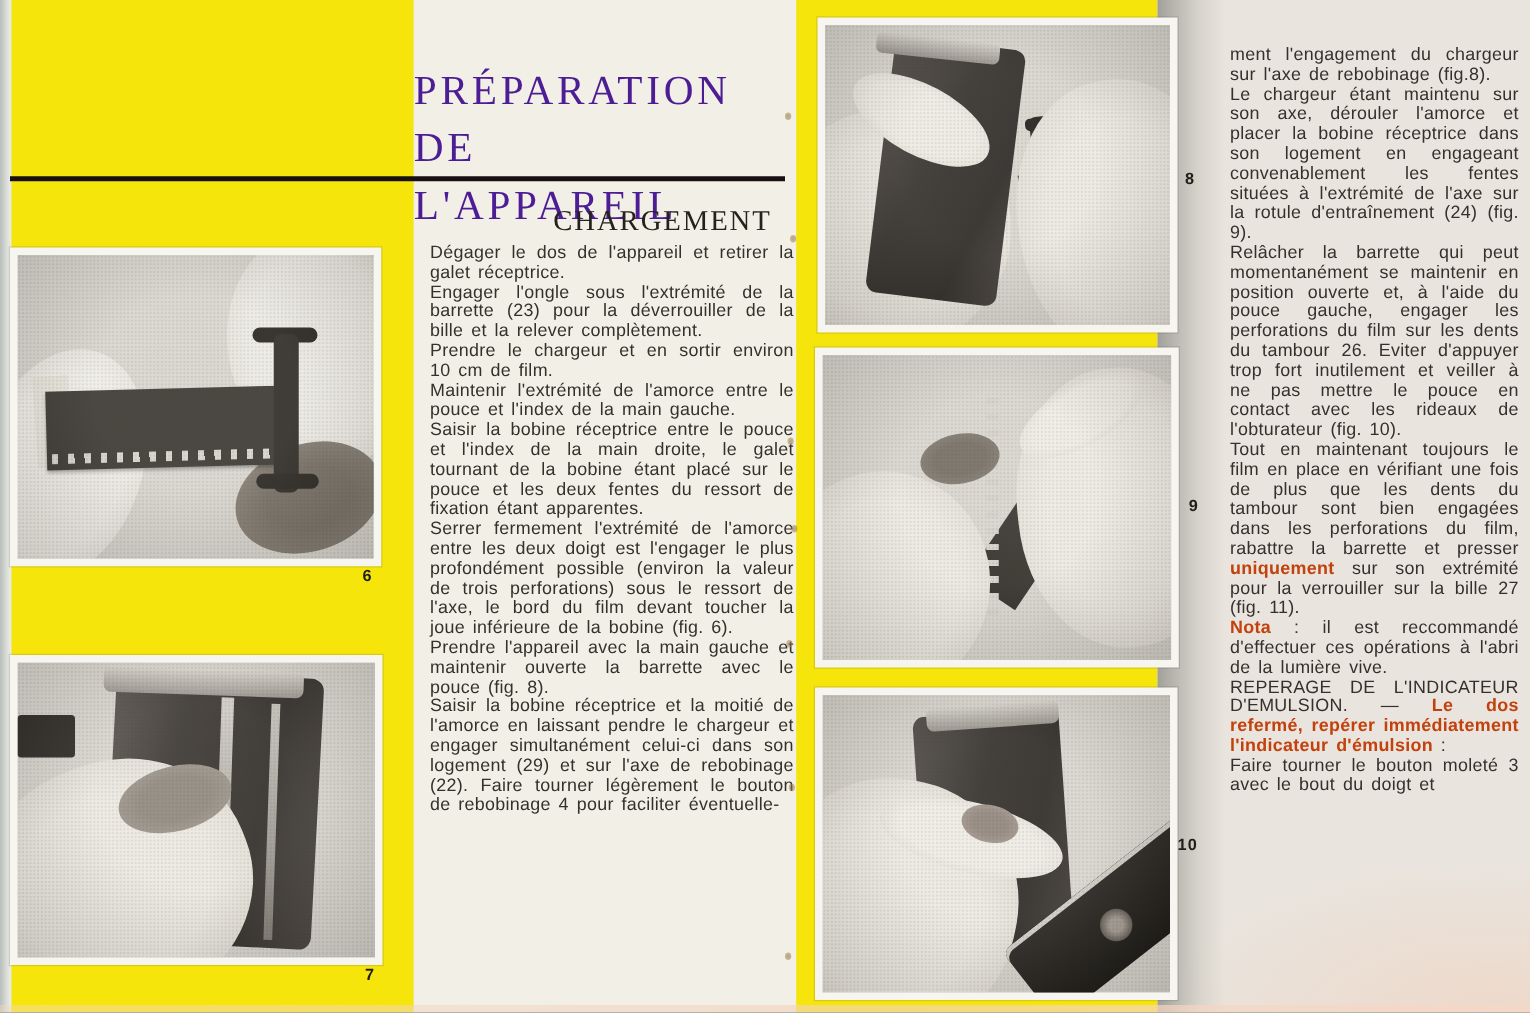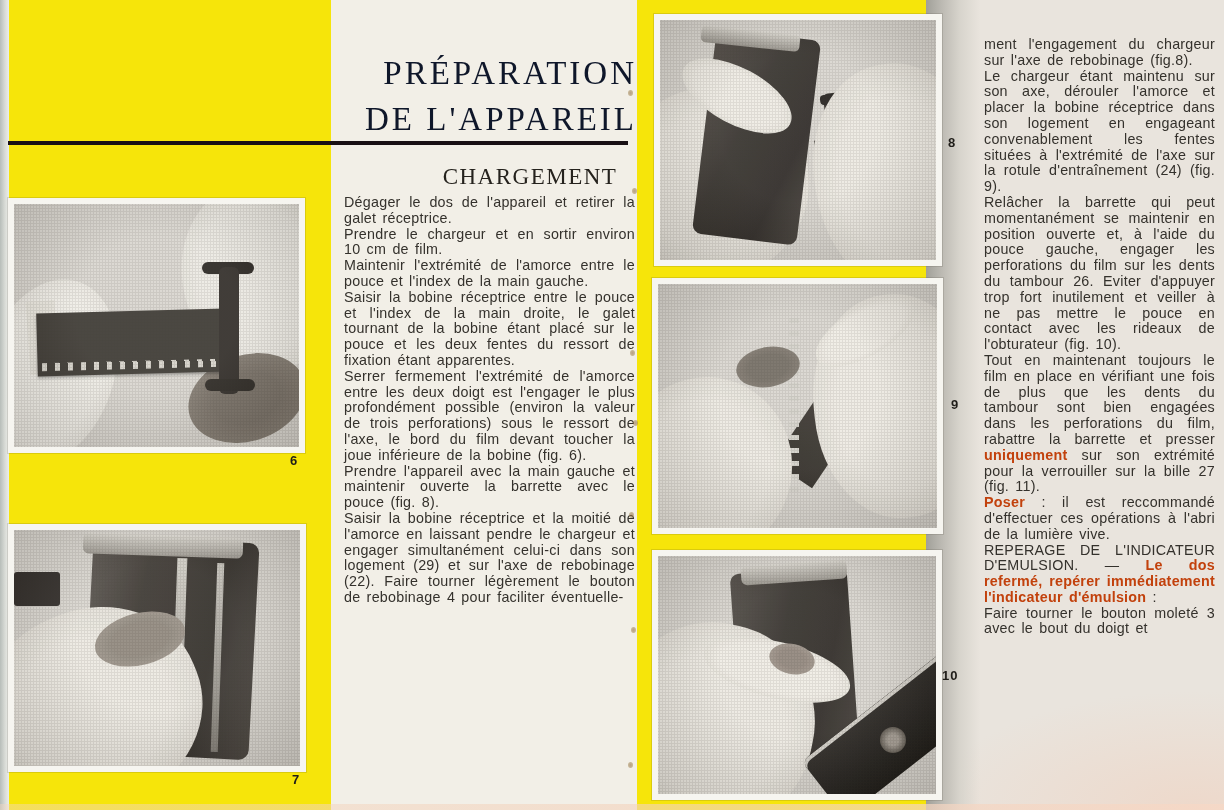--- a/index.html
+++ b/index.html
@@ -17,22 +17,22 @@
   .panel-right{position:absolute;left:926px;top:0;width:298px;height:810px;background:var(--paper-right,#e9e4dd);}
   .gutter{position:absolute;left:926px;top:0;width:54px;height:810px;z-index:1;
     background:linear-gradient(90deg,#94948d 0%,#b5b3ac 30%,#d4d1c9 62%,rgba(233,228,221,0) 100%);
     opacity:.85;}
   .bottom-curl{position:absolute;left:0;top:804px;width:1224px;height:6px;
     background:linear-gradient(90deg,rgba(243,215,193,.45),rgba(243,211,189,.65) 60%,rgba(246,216,198,.8));z-index:6;}
   .pink-corner{position:absolute;right:0;bottom:0;width:300px;height:120px;z-index:0;
     background:radial-gradient(ellipse at 90% 100%,rgba(242,205,184,.5),rgba(242,205,184,0) 70%);}
 
   
-  .title{position:absolute;left:331px;top:50px;width:306px;box-sizing:border-box;
-    text-align:right;font-family:"Liberation Serif", serif;color:#0f172a;
+  .title{position:absolute;left:331px;top:50px;width:306px;box-sizing:border-box;padding-right:44px;
+    text-align:left;font-family:"Liberation Serif", serif;color:#4c1d95;
     font-size:33px;line-height:46px;letter-spacing:3px;font-weight:500;z-index:3;}
   .title-rule{position:absolute;left:8px;top:141px;width:620px;height:4px;background:var(--rule,#191014);z-index:4;}
   .section-heading{position:absolute;left:331px;top:164px;width:306px;box-sizing:border-box;padding-left:92px;
     text-align:center;font-family:"Liberation Serif", serif;color:#25221d;
     font-size:23px;letter-spacing:1.5px;z-index:3;}
 
   
   .textcol{position:absolute;z-index:3;color:#34312c;font-size:14.3px;line-height:15.8px;
     letter-spacing:.25px;word-spacing:2px;text-align:justify;}
   .textcol p{margin:0;}
@@ -149,33 +149,34 @@
 
   <div class="title">
     <div>PRÉPARATION</div>
     <div>DE L'APPAREIL</div>
   </div>
   <div class="title-rule"></div>
   <div class="section-heading">CHARGEMENT</div>
 
   <div class="textcol col-center" id="col-center">
       <p>Dégager le dos de l'appareil et retirer la galet réceptrice.</p>
+      <p>Engager l'ongle sous l'extrémité de la barrette (23) pour la déverrouiller de la bille et la relever complètement.</p>
       <p>Prendre le chargeur et en sortir environ 10 cm de film.</p>
       <p>Maintenir l'extrémité de l'amorce entre le pouce et l'index de la main gauche.</p>
       <p>Saisir la bobine réceptrice entre le pouce et l'index de la main droite, le galet tournant de la bobine étant placé sur le pouce et les deux fentes du ressort de fixation étant apparentes.</p>
       <p>Serrer fermement l'extrémité de l'amorce entre les deux doigt est l'engager le plus profondément possible (environ la valeur de trois perforations) sous le ressort de l'axe, le bord du film devant toucher la joue inférieure de la bobine (fig. 6).</p>
       <p>Prendre l'appareil avec la main gauche et maintenir ouverte la barrette avec le pouce (fig. 8).</p>
       <p>Saisir la bobine réceptrice et la moitié de l'amorce en laissant pendre le chargeur et engager simultanément celui-ci dans son logement (29) et sur l'axe de rebobinage (22). Faire tourner légèrement le bouton de rebobinage 4 pour faciliter éventuelle-</p>
     </div>
   <div class="textcol col-right" id="col-right">
       <p>ment l'engagement du chargeur sur l'axe de rebobinage (fig.8).</p>
       <p>Le chargeur étant maintenu sur son axe, dérouler l'amorce et placer la bobine réceptrice dans son logement en engageant convenablement les fentes situées à l'extrémité de l'axe sur la rotule d'entraînement (24) (fig. 9).</p>
       <p>Relâcher la barrette qui peut momentanément se maintenir en position ouverte et, à l'aide du pouce gauche, engager les perforations du film sur les dents du tambour 26. Eviter d'appuyer trop fort inutilement et veiller à ne pas mettre le pouce en contact avec les rideaux de l'obturateur (fig. 10).</p>
       <p>Tout en maintenant toujours le film en place en vérifiant une fois de plus que les dents du tambour sont bien engagées dans les perforations du film, rabattre la barrette et presser <b>uniquement</b> sur son extrémité pour la verrouiller sur la bille 27 (fig. 11).</p>
-      <p><b>Poser</b> : il est reccommandé d'effectuer ces opérations à l'abri de la lumière vive.</p>
+      <p><b>Nota</b> : il est reccommandé d'effectuer ces opérations à l'abri de la lumière vive.</p>
       <p>REPERAGE DE L'INDICATEUR D'EMULSION. — <b>Le dos refermé, repérer immédiatement l'indicateur d'émulsion</b> :</p>
       <p>Faire tourner le bouton moleté 3 avec le bout du doigt et</p>
     </div>
 
   <div class="photo" id="photo6">
     <div class="photo-img">
       <div class="sh p6-hand-l"></div>
       <div class="sh p6-hand-r"></div>
       <div class="sh p6-thumb"></div>
       <div class="sh p6-leader"></div>

